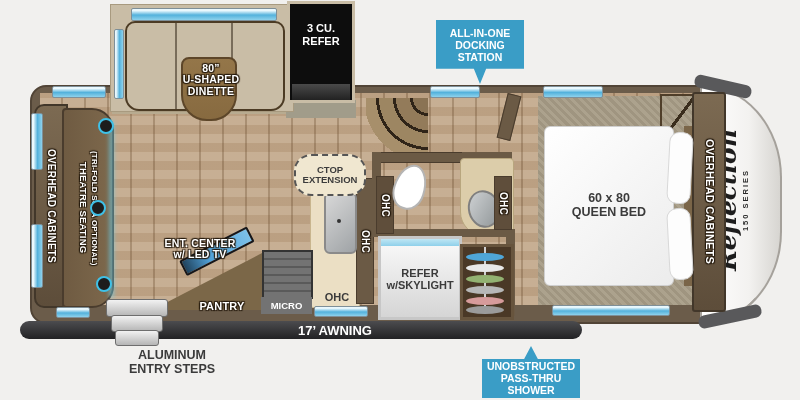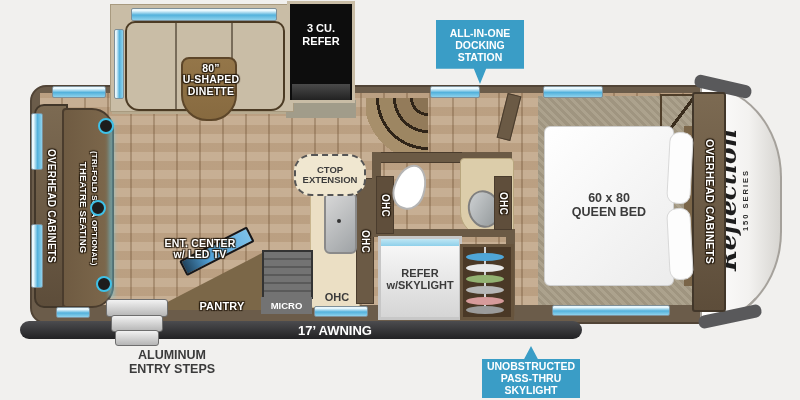--- a/index.html
+++ b/index.html
@@ -166,15 +166,15 @@
   <div class="abs dlabel ml" style="left:92px;top:349px;width:96px;font-size:12.5px;z-index:7;margin-left:32px;">ALUMINUM
 ENTRY STEPS</div>
 
   <div class="abs blue-callout ml" style="left:436px;top:20px;width:88px;height:64px;font-size:10.5px;padding-top:7px;box-sizing:border-box;
               clip-path:polygon(0 0,100% 0,100% 76%,57% 76%,50% 100%,43% 76%,0 76%);">ALL-IN-ONE
 DOCKING
 STATION</div>
   <div class="abs blue-callout ml" style="left:482px;top:346px;width:98px;height:52px;font-size:10.5px;padding-top:14px;box-sizing:border-box;
               clip-path:polygon(0 25%,43% 25%,50% 0,57% 25%,100% 25%,100% 100%,0 100%);">UNOBSTRUCTED
 PASS-THRU
-SKYLIGHT</div>
+SHOWER</div>
 
 </div>
 
 </body></html>

